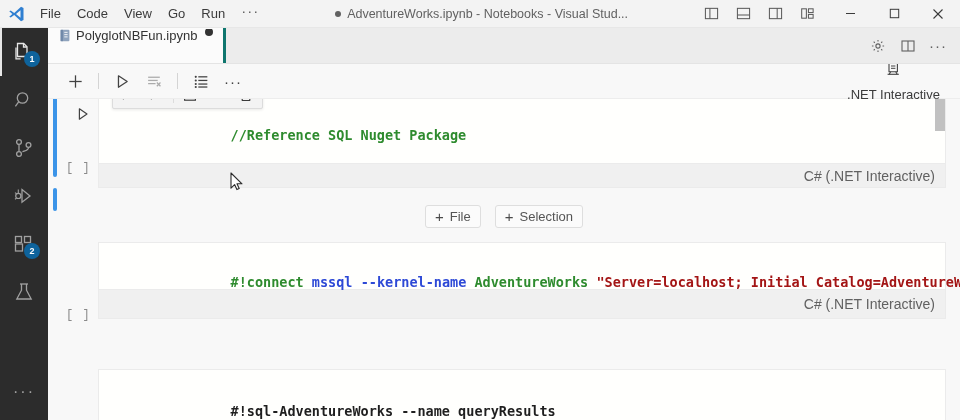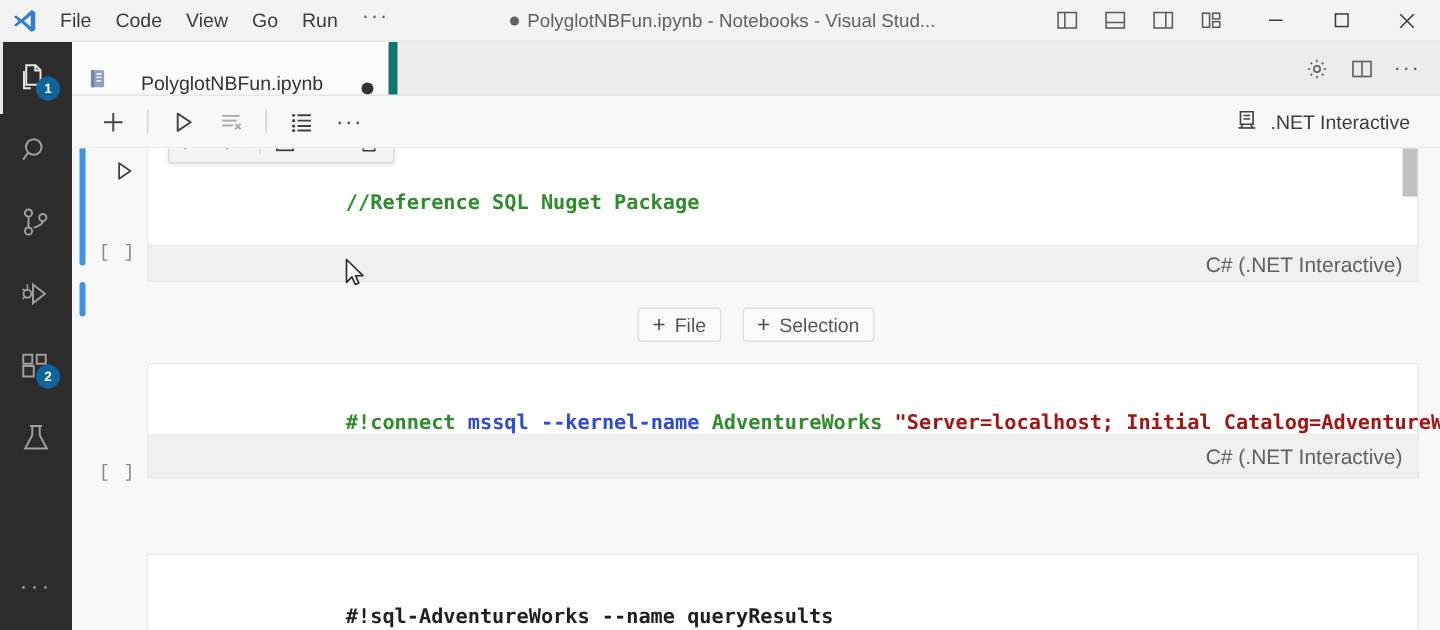--- a/index.html
+++ b/index.html
@@ -63,39 +63,39 @@
     position:absolute;left:48px;top:28px;width:912px;height:392px;
     background:#f8f8f8;
   }
 
   
   .tabbar{
     position:relative;height:35px;background:#ececec;
     border-bottom:1px solid #e4e4e4;display:flex;align-items:stretch;
   }
   .tab{
-    display:flex;align-items:flex-end;gap:22px;padding:0 10px;
-    background:#fbfbfb;border-right:6px solid #0f766e;
+    display:flex;align-items:flex-start;gap:4px;padding:0 10px;
+    background:#fbfbfb;border-right:3px solid #0f766e;
     font-size:13px;color:#333;position:relative;min-width:0;
   }
   .tab:after{content:"";position:absolute;left:0;top:0;right:0;height:1px;background:#fbfbfb;}
   .tab .tab-dot{width:8px;height:8px;border-radius:50%;background:#333;margin-left:4px;flex:none;}
   .tabbar-actions{margin-left:auto;display:flex;align-items:center;gap:2px;padding-right:8px;}
   .tb-btn{width:28px;height:28px;display:flex;align-items:center;justify-content:center;color:#616161;}
 
   
   .nbtoolbar{
     height:34px;background:#f8f8f8;border-bottom:1px solid #ededed;
     display:flex;align-items:center;padding:0 12px;gap:2px;
   }
   .nb-btn{width:30px;height:26px;display:flex;align-items:center;justify-content:center;color:#424242;}
   .nb-sep{width:1px;height:16px;background:#d4d4d4;margin:0 6px;}
   .kernel{
     margin-left:auto;display:flex;align-items:center;gap:7px;
-    font-size:13px;color:#3b3b3b;padding:3px 8px;border-radius:3px;
+    font-size:13px;color:#3b3b3b;padding:3px 8px;border-radius:3px;flex-direction:column;
   }
 
   
   .nbbody{
     position:relative;height:323px;background:#f8f8f8;overflow:hidden;
   }
 
   
   .cell{position:relative;}
   .cell-focus{
@@ -172,21 +172,21 @@
       <div class="menu-item">File</div>
       <div class="menu-item">Code</div>
       <div class="menu-item">View</div>
       <div class="menu-item">Go</div>
       <div class="menu-item">Run</div>
       <div class="menu-more">···</div>
     </div>
 
     <div class="title-center">
       <span class="dirty-dot"></span>
-      <span>PolyglotNBFun.ipynb - Notebooks - Visual Stud...</span>
+      <span>AdventureWorks.ipynb - Notebooks - Visual Stud...</span>
     </div>
 
     <div class="layout-icons">
       <div class="layout-btn">
         <svg width="15" height="15" viewBox="0 0 16 16">
             <rect x="1.5" y="2.5" width="13" height="11" fill="none" stroke="#5a5a5a" stroke-width="1.1"></rect>
             <line x1="6.3" y1="2.5" x2="6.3" y2="13.5" stroke="#5a5a5a" stroke-width="1.1"></line>
           </svg>
       </div>
       <div class="layout-btn">

